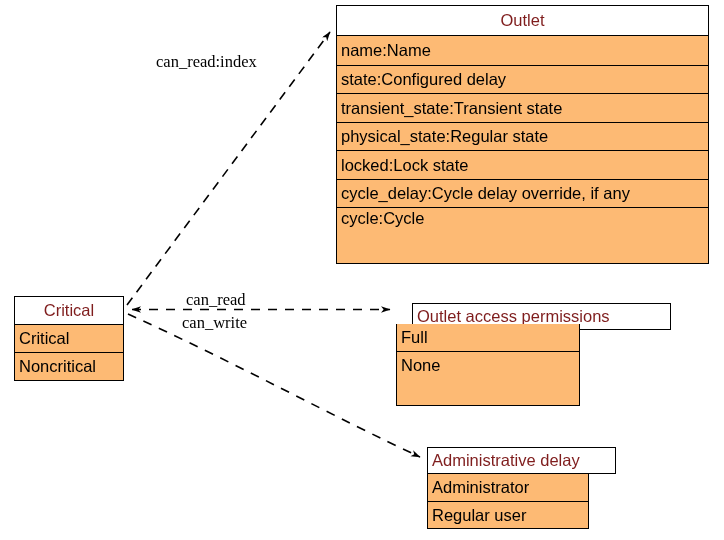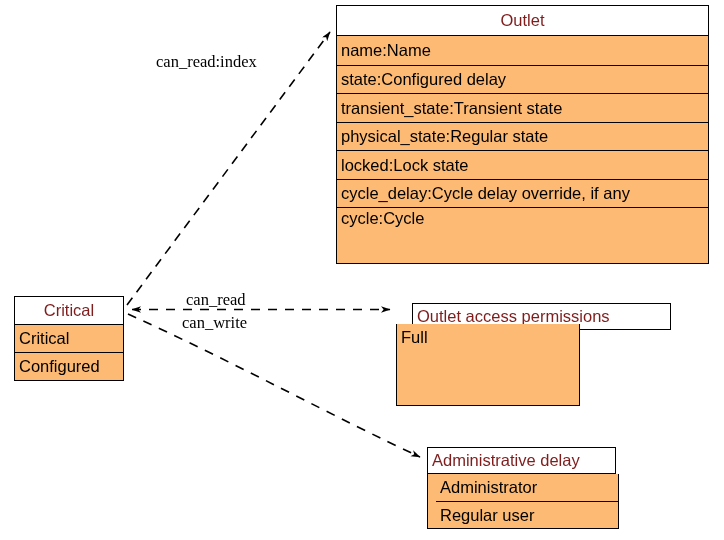--- a/index.html
+++ b/index.html
@@ -114,32 +114,33 @@
       <div class="uml-row" style="height:28.5px;">locked:Lock state</div>
       <div class="uml-row" style="height:28.5px;">cycle_delay:Cycle delay override, if any</div>
       <div class="uml-row" style="height:21px;">cycle:Cycle</div>
     </div>
   </div>
 
   <div class="uml-box">
     <div class="uml-header center" style="left:14px; top:296px; width:110px; height:29px;">Critical</div>
     <div class="uml-body" style="left:14px; top:325px; width:110px; height:56px;">
       <div class="uml-row first" style="height:27px;">Critical</div>
-      <div class="uml-row" style="height:27px;">Configured</div>
+      <div class="uml-row" style="height:27px;">Noncritical</div>
     </div>
   </div>
 
   <div class="uml-box">
     <div class="uml-header left" style="left:412px; top:297px; width:259px; height:27px;margin-top:6px;">Outlet access permissions</div>
     <div class="uml-body" style="left:396px; top:324px; width:184px; height:82px;">
       <div class="uml-row first" style="height:27px;">Full</div>
+      <div class="uml-row" style="height:27px;">None</div>
     </div>
   </div>
 
   <div class="uml-box">
     <div class="uml-header left" style="left:427px; top:447px; width:189px; height:27px;">Administrative delay</div>
-    <div class="uml-body" style="left:427px; top:474px; width:192px; height:55px;padding-left:8px;">
+    <div class="uml-body" style="left:427px; top:474px; width:162px; height:55px;">
       <div class="uml-row first" style="height:27px;">Administrator</div>
       <div class="uml-row" style="height:27px;">Regular user</div>
     </div>
   </div>
 
 </div>
 
 </body></html>

